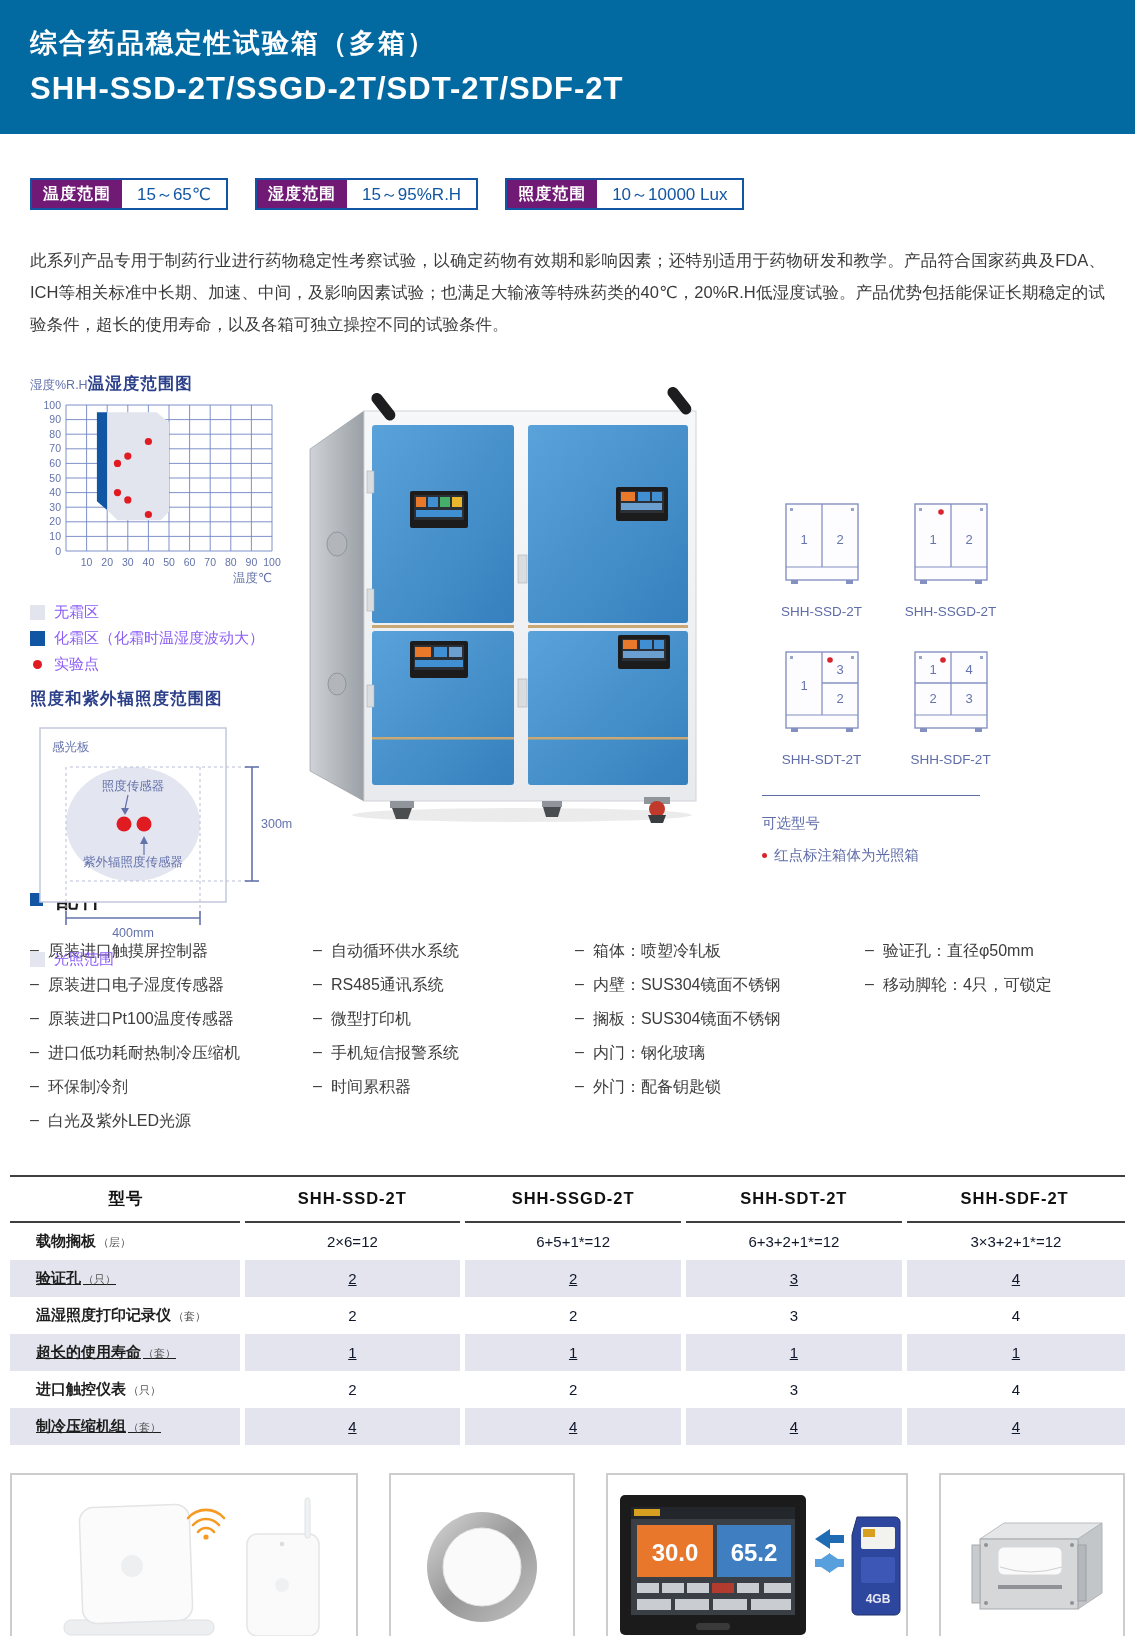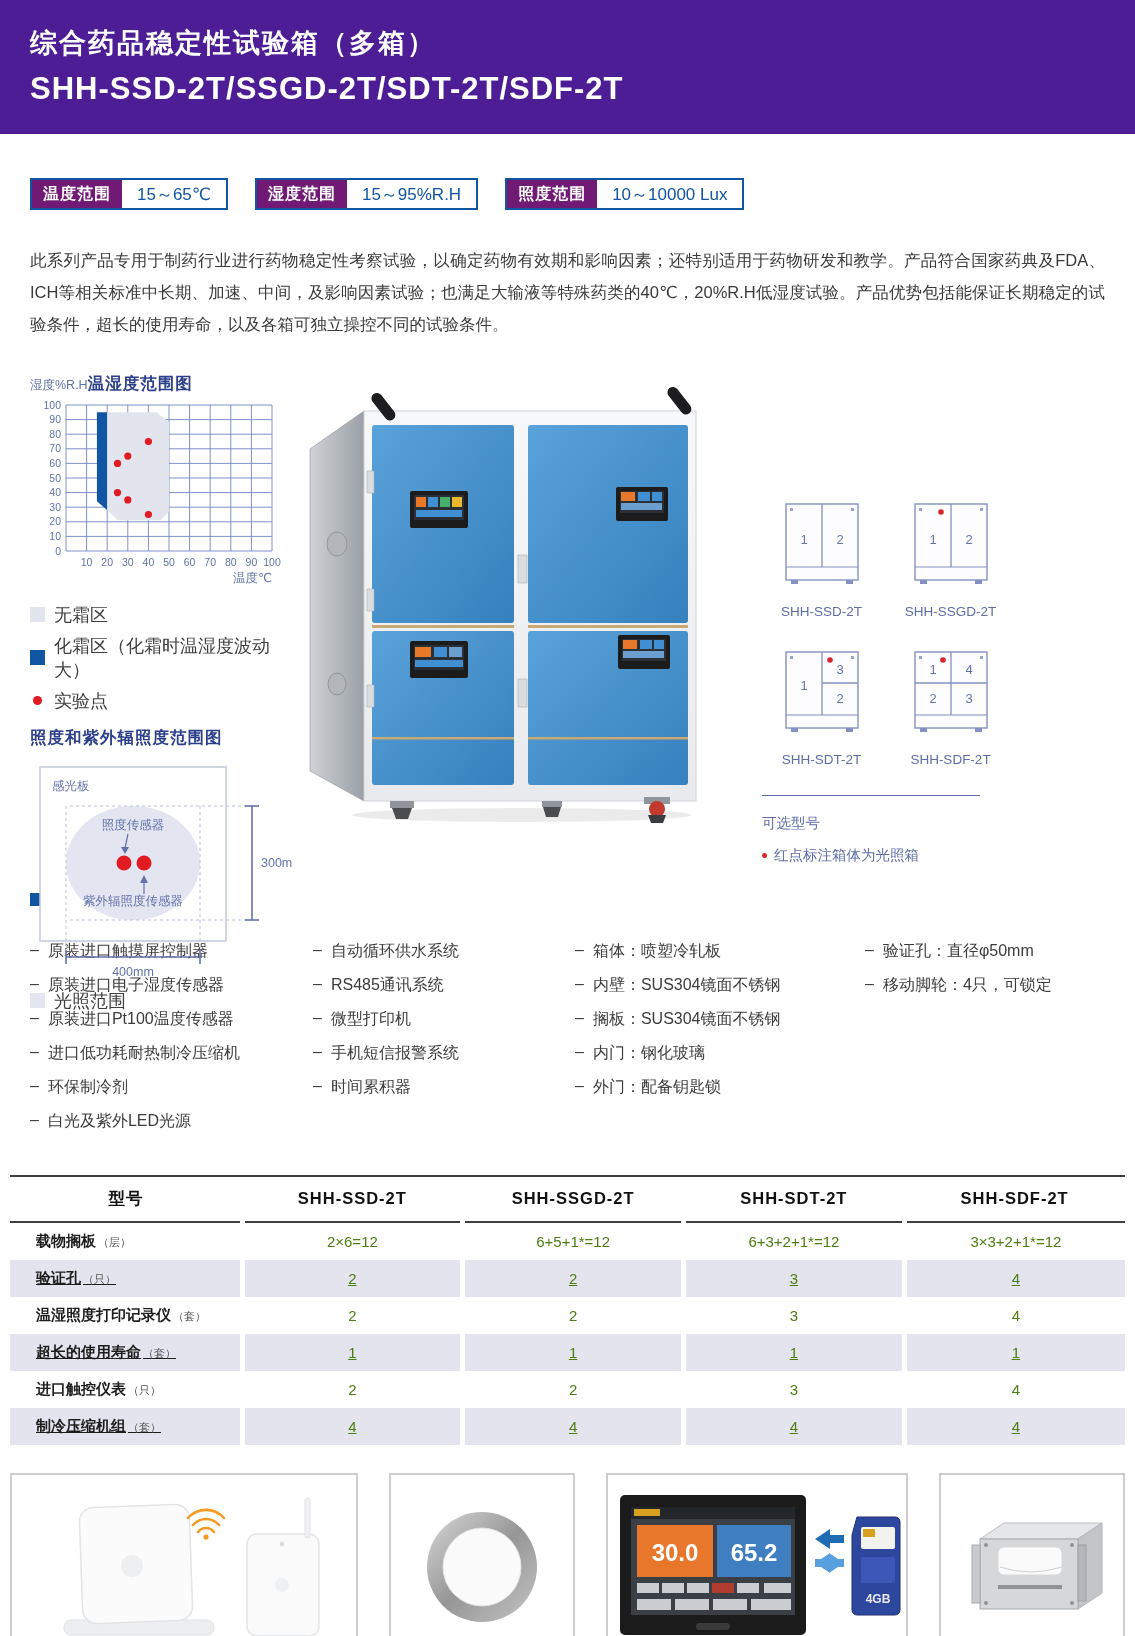--- a/index.html
+++ b/index.html
@@ -1,39 +1,39 @@
 <!DOCTYPE html>
 <html><head>
 <meta charset="utf-8">
 <style>
   html,body{margin:0;padding:0;background:#ffffff;}
   body{width:1135px;font-family:"Liberation Sans","DejaVu Sans",sans-serif;color:#333;}
 
   
-  .page-header{background:#4c1d95;color:#fff;padding:25px 30px 27px;}
+  .page-header{background:#0369a1;color:#fff;padding:25px 30px 27px;}
   .page-header .t1{font-size:27px;font-weight:bold;letter-spacing:2px;margin:0 0 10px;}
   .page-header .t2{font-size:31px;font-weight:bold;letter-spacing:1px;margin:0;}
 
   
   .badges{display:flex;gap:27px;margin:44px 30px 0;}
   .badge{display:flex;border:2px solid #1156a2;height:28px;background:#fff;}
   .badge .lab{background:#701a75;color:#fff;font-size:16px;font-weight:bold;display:flex;align-items:center;padding:0 11px;letter-spacing:1px;}
   .badge .val{color:#1156a2;font-size:17px;display:flex;align-items:center;padding:0 15px;white-space:nowrap;}
 
   
   .desc{margin:34px 30px 0;font-size:16.5px;line-height:1.95;color:#3a3a3a;text-align:justify;}
 
   
   .figure-section{position:relative;height:472px;margin-top:32px;}
   .charts-col{position:absolute;left:30px;top:0;width:268px;}
   .chart-head{display:flex;align-items:baseline;}
   .axis-label{color:#6372ab;font-size:12.5px;}
   .chart-title{color:#2b3f8a;font-weight:bold;font-size:16.5px;letter-spacing:1px;}
   .legend{margin-top:6px;}
-  .legend-item{display:flex;align-items:center;gap:9px;font-size:18px;color:#404040;margin-bottom:7px;}
+  .legend-item{display:flex;align-items:center;gap:9px;font-size:15px;color:#8b5cf6;margin-bottom:7px;}
   .legend-item .sw{width:15px;height:15px;flex:0 0 auto;}
   .legend-item .sw.dot{width:9px;height:9px;border-radius:50%;margin:0 3px;}
   .chart2-block{margin-top:14px;}
   .chart2-title{color:#2b3f8a;font-weight:bold;font-size:16.5px;letter-spacing:1px;margin-bottom:8px;}
 
   .product-wrap{position:absolute;left:292px;top:6px;}
 
   .models-col{position:absolute;left:762px;top:128px;width:248px;}
   .model-grid{display:grid;grid-template-columns:repeat(2,1fr);row-gap:30px;column-gap:10px;}
   .model-fig{text-align:center;}
@@ -53,21 +53,21 @@
   .acc-col:nth-child(1){width:283px;}
   .acc-col:nth-child(2){width:262px;}
   .acc-col:nth-child(3){width:290px;}
   .acc-col li{font-size:16px;color:#3c3c3c;margin-bottom:13px;display:flex;}
   .acc-col li::before{content:"–";margin-right:9px;color:#3c3c3c;}
 
   
   .spec-table{width:1115px;margin:30px 10px 0;border-collapse:collapse;table-layout:fixed;}
   .spec-table th{border-top:2px solid #3f3f3f;border-bottom:2px solid #3f3f3f;font-size:16.5px;color:#111;padding:11px 0;text-align:center;letter-spacing:1px;}
   .spec-table th.label-col{width:232px;}
-  .spec-table td{text-align:center;font-size:15px;color:#4d7c0f;padding:9px 0;border-right:5px solid #fff;}
+  .spec-table td{text-align:center;font-size:15px;color:#0f172a;padding:9px 0;border-right:5px solid #fff;}
   .spec-table td:last-child{border-right:none;}
   .spec-table tr.shaded td{background:#e4e4ee;text-decoration:underline;}
   .spec-table td.row-label{text-align:left;padding-left:26px;font-weight:bold;font-size:15px;color:#1d1d1d;}
   .spec-table td.row-label .unit{font-size:11px;font-weight:normal;color:#555;margin-left:2px;}
 
   
   .gallery{display:flex;justify-content:space-between;margin:28px 10px 0;}
   .g-item{text-align:center;}
   .g-box{border:2px solid #cdcdcd;height:188px;display:flex;align-items:center;justify-content:center;background:#fff;box-sizing:border-box;}
   .g1 .g-box{width:348px;}

